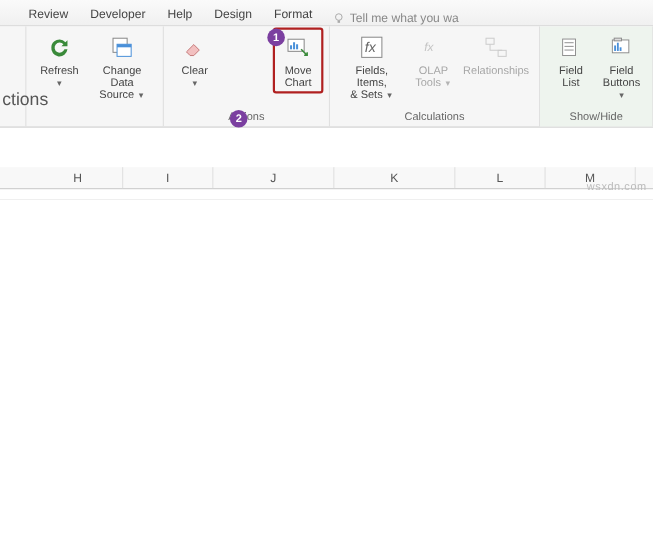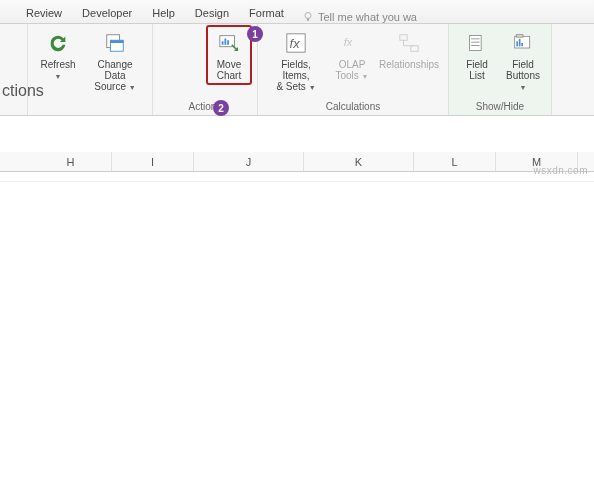--- a/index.html
+++ b/index.html
@@ -111,20 +111,28 @@
             </svg>
           </div>
         <div class="lbl"><span style="white-space:pre-line;">Change Data
 Source</span> <span class="dd">▼</span></div>
       </div>
     </div>
   </div>
 
   <div class="group" style="position:relative;">
     <div class="group-buttons">
+      <div class="rbtn narrow">
+        <div class="icon">
+            <svg width="20" height="20" viewBox="0 0 24 24">
+              <path d="M3 17l8-8 6 6-6 6H7z" fill="#f2c0c0" stroke="#c07070"></path>
+            </svg>
+          </div>
+        <div class="lbl"><span>Clear</span><br><span class="dd">▼</span></div>
+      </div>
       <div class="rbtn narrow highlight">
         <div class="icon">
             <svg width="22" height="22" viewBox="0 0 24 24">
               <rect x="2" y="4" width="16" height="12" fill="#fff" stroke="#888"></rect>
               <rect x="4" y="10" width="2" height="4" fill="#4a90d9"></rect>
               <rect x="7" y="7" width="2" height="7" fill="#4a90d9"></rect>
               <rect x="10" y="9" width="2" height="5" fill="#4a90d9"></rect>
               <path d="M15 14l6 6M18 20h3v-3" stroke="#3a8a3a" stroke-width="1.5" fill="none"></path>
             </svg>
           </div>

